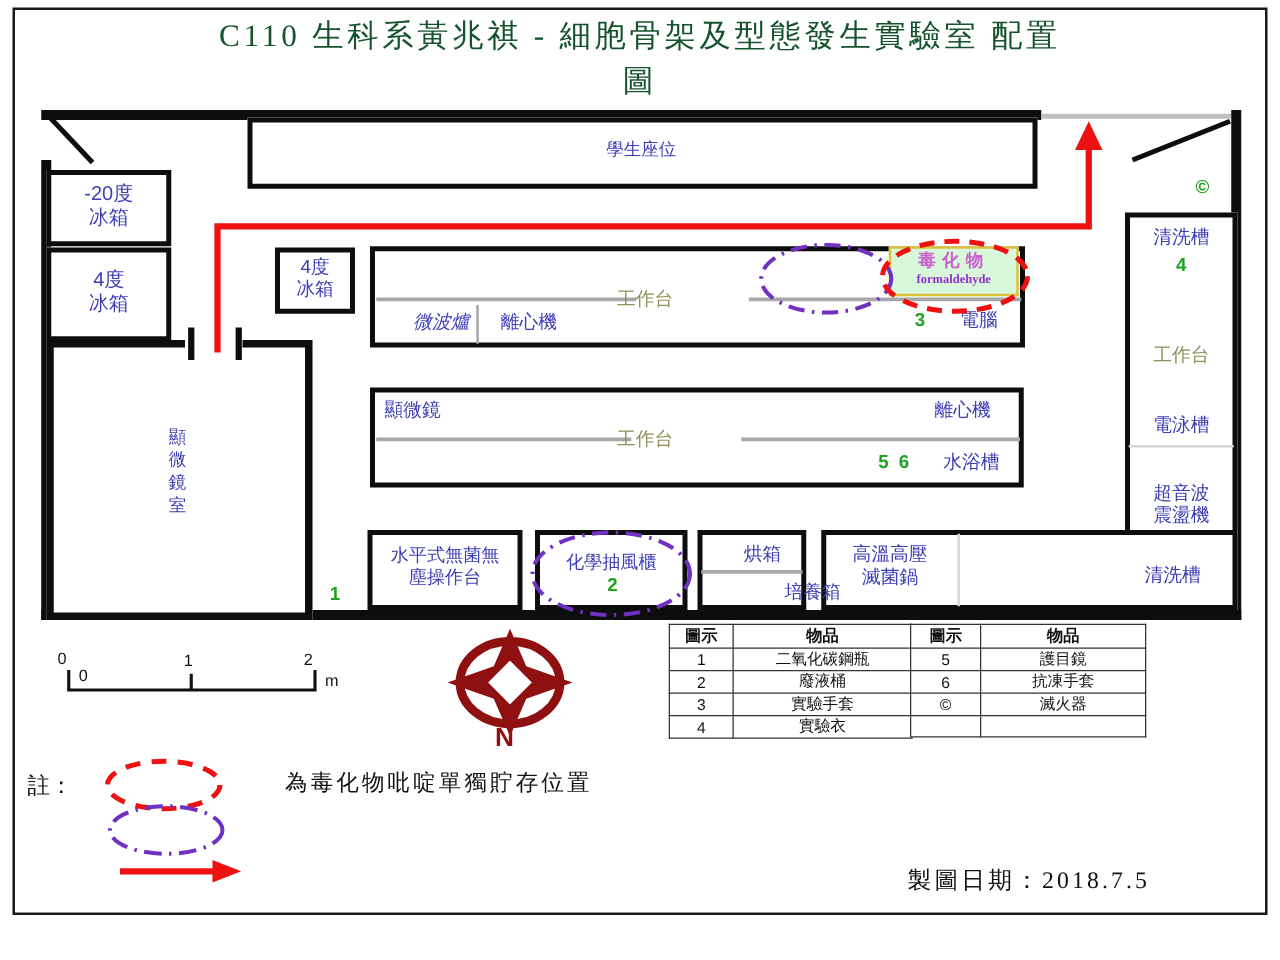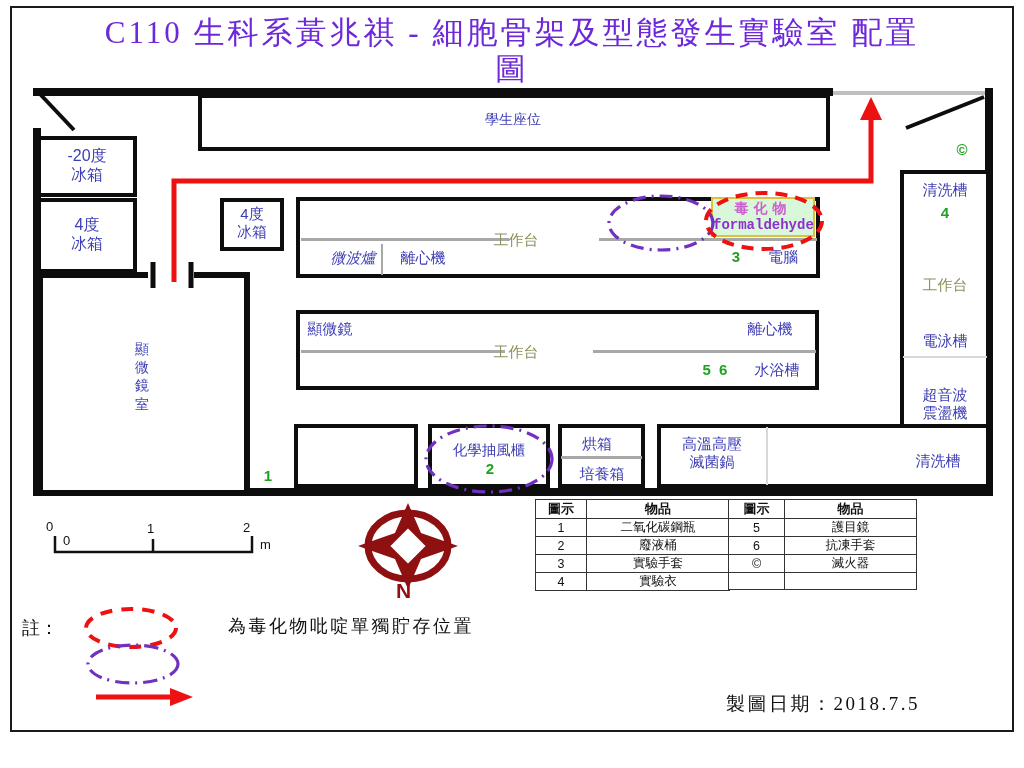--- a/index.html
+++ b/index.html
@@ -1,21 +1,21 @@
 <!DOCTYPE html>
 <html><head>
 <meta charset="utf-8">
 <style>
   html,body{margin:0;padding:0;background:#fff;}
   .page{position:relative;width:1024px;height:768px;background:#fff;overflow:hidden;
         font-family:"Liberation Sans",sans-serif;}
   .pageborder{position:absolute;left:10px;top:6px;width:1000px;height:722px;
         border:2px solid #1a1a1a;background:#fff;}
   .titleline{position:absolute;left:0;width:1024px;text-align:center;
-        font-family:"Liberation Serif",serif;color:#6d28d9;font-size:31px;letter-spacing:3px;}
+        font-family:"Liberation Serif",serif;color:#14532d;font-size:25px;letter-spacing:3px;}
   
   .wall{position:absolute;background:#0d0d0d;}
   .graygap{position:absolute;background:#bfbfbf;}
   
   .box{position:absolute;border:4px solid #0d0d0d;background:#fff;box-sizing:border-box;}
   .room{position:absolute;border:6px solid #0d0d0d;background:#fff;box-sizing:border-box;}
   .patch{position:absolute;background:#fff;}
   .div-h{position:absolute;background:#a8a8a8;}
   .div-l{position:absolute;background:#d8d8d8;}
   
@@ -23,22 +23,22 @@
        white-space:pre-line;text-align:center;}
   .lbl.big{font-size:14px;}
   .olive{color:#90905a;}
   .green{color:#21a121;font-weight:bold;}
   .scale-num{position:absolute;color:#111;font-size:13px;}
   .north{position:absolute;color:#8f1010;font-weight:bold;font-size:21px;}
   .toxicbox{position:absolute;left:711px;top:197px;width:104px;height:40px;
        background:#d9f7d9;border:2px solid #dcc13f;box-sizing:border-box;text-align:center;}
   .toxicbox .tname{display:block;margin-top:1px;color:#cc5fd0;font-weight:bold;
        font-size:14px;letter-spacing:5px;}
-  .toxicbox .tchem{display:block;color:#8e2fd0;font-weight:bold;font-size:14px;
-       font-family:Liberation Mono, monospace;letter-spacing:0px;line-height:1.1;}
+  .toxicbox .tchem{display:block;color:#8e2fd0;font-weight:bold;font-size:10px;
+       font-family:Liberation Serif, serif;letter-spacing:0px;line-height:1.1;}
   
   table.legend{position:absolute;border-collapse:collapse;background:#fff;
        font-size:12.5px;color:#111;}
   table.legend td{border:1.4px solid #333;height:16.2px;padding:0 2px;text-align:center;}
   table.legend tr.hd td{font-weight:bold;font-size:13px;}
   
   .note-prefix{position:absolute;font-family:"Liberation Serif",serif;font-size:18px;color:#111;}
   .note-text{position:absolute;font-family:"Liberation Serif",serif;font-size:18px;
        color:#111;letter-spacing:2.5px;white-space:nowrap;}
   .date{position:absolute;font-family:"Liberation Serif",serif;font-size:19px;
@@ -114,24 +114,26 @@
 
   <div class="lbl" style="left:908px;top:181px;width:74px;">清洗槽</div>
   <div class="lbl green" style="left:908px;top:204px;width:74px;">4</div>
   <div class="lbl olive" style="left:908px;top:276px;width:74px;">工作台</div>
   <div class="lbl" style="left:906px;top:332px;width:78px;">電泳槽</div>
   <div class="lbl" style="left:906px;top:386px;width:78px;">超音波
 震盪機</div>
   <div class="lbl green" style="left:950px;top:141px;width:24px;font-size:15px;">©</div>
 
   <div class="lbl green" style="left:258px;top:467px;width:20px;">1</div>
+  <div class="lbl" style="left:297px;top:437px;width:118px;font-size:14.5px;">水平式無菌無
+塵操作台</div>
   <div class="lbl" style="left:429px;top:442px;width:120px;font-size:14.5px;">化學抽風櫃</div>
   <div class="lbl green" style="left:480px;top:460px;width:20px;">2</div>
-  <div class="lbl" style="left:557px;top:435px;width:80px;">烘箱</div>
-  <div class="lbl" style="left:558px;top:465px;width:88px;">培養箱</div>
+  <div class="lbl" style="left:570px;top:435px;width:80px;">烘箱</div>
+  <div class="lbl" style="left:558px;top:465px;width:88px;padding-left:48px;">培養箱</div>
   <div class="lbl" style="left:664px;top:435px;width:96px;">高溫高壓
 滅菌鍋</div>
   <div class="lbl" style="left:898px;top:452px;width:80px;">清洗槽</div>
 
   <div class="scale-num" style="left:46px;top:519px;">0</div>
   <div class="scale-num" style="left:63px;top:533px;">0</div>
   <div class="scale-num" style="left:147px;top:521px;">1</div>
   <div class="scale-num" style="left:243px;top:520px;">2</div>
   <div class="scale-num" style="left:260px;top:537px;">m</div>
   <div class="north" style="left:396px;top:579px;">N</div>

